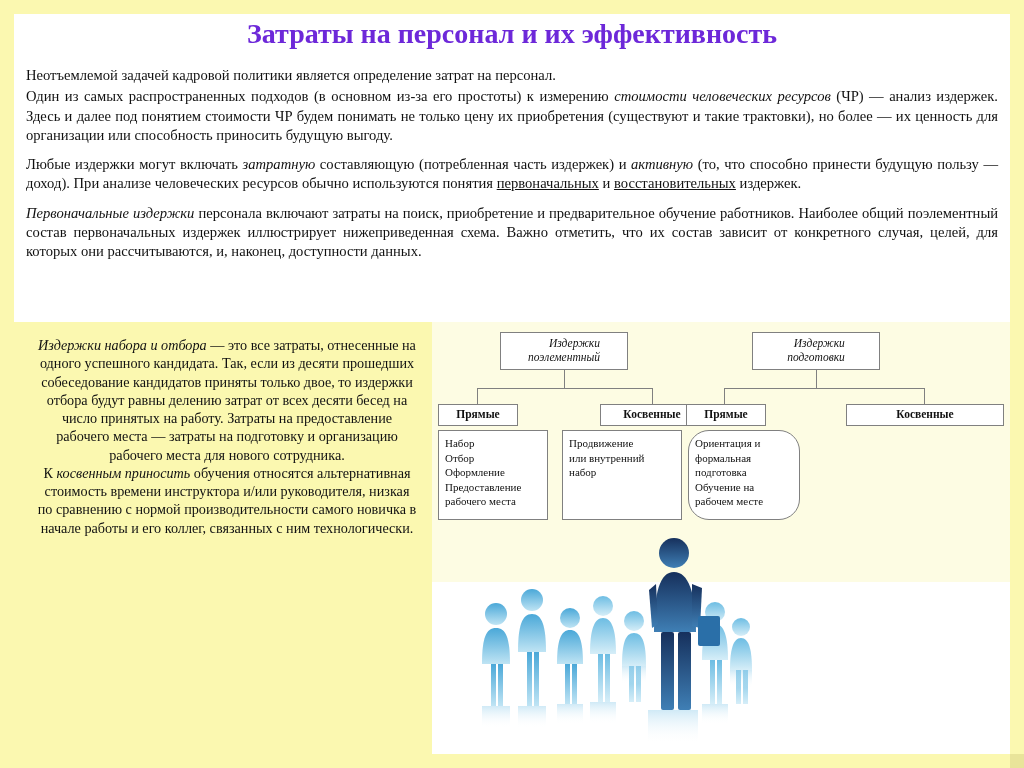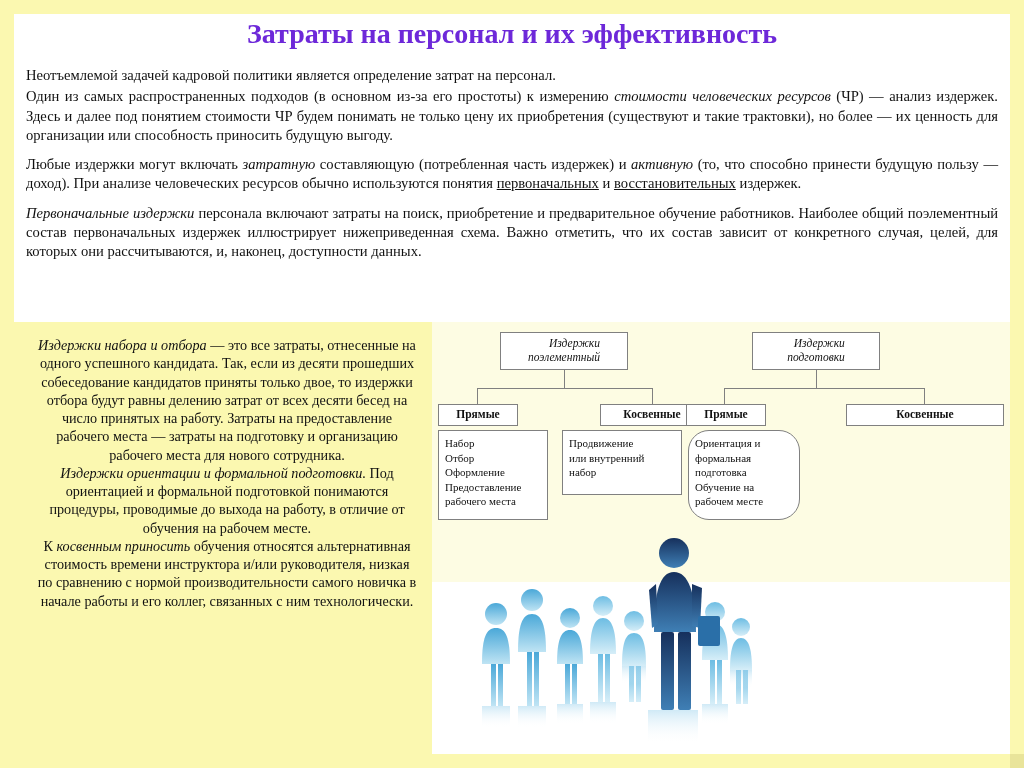--- a/index.html
+++ b/index.html
@@ -180,21 +180,20 @@
   <div class="body-text">
     <p class="tight" id="para-1"><span class="b">Неотъемлемой задачей кадровой политики является определение затрат на персонал.</span></p>
     <p id="para-2"><span>Один из самых распространенных подходов (в основном из-за его простоты) к измерению </span><span class="i">стоимости человеческих ресурсов</span><span> (ЧР) — анализ издержек. Здесь и далее под понятием стоимости ЧР будем понимать не только цену их приобретения (существуют и такие трактовки), но более — их ценность для организации или способность приносить будущую выгоду.</span></p>
     <p id="para-3"><span>Любые издержки могут включать </span><span class="i">затратную</span><span> составляющую (потребленная часть издержек) и </span><span class="i">активную</span><span> (то, что способно принести будущую пользу — доход). При анализе человеческих ресурсов обычно используются понятия </span><span class="u">первоначальных</span><span> и </span><span class="u">восстановительных</span><span> издержек.</span></p>
     <p id="para-4"><span class="i">Первоначальные издержки</span><span> персонала включают затраты на поиск, приобретение и предварительное обучение работников. Наиболее общий поэлементный состав первоначальных издержек иллюстрирует нижеприведенная схема. Важно отметить, что их состав зависит от конкретного случая, целей, для которых они рассчитываются, и, наконец, доступности данных.</span></p>
   </div>
 
   <div class="left-panel"></div>
   <div class="left-panel-text">
     <p id="side-1"><span class="i">Издержки набора и отбора</span><span> — это все затраты, отнесенные на одного успешного кандидата. Так, если из десяти прошедших собеседование кандидатов приняты только двое, то издержки отбора будут равны делению затрат от всех десяти бесед на число принятых на работу. Затраты на предоставление рабочего места — затраты на подготовку и организацию рабочего места для нового сотрудника.</span></p>
-    <p id="side-2"><span class="i">Издержки ориентации и формальной подготовки.</span><span> Под ориентацией и формальной подготовкой понимаются процедуры, проводимые до выхода на работу, в отличие от обучения на рабочем месте.</span></p>
     <p id="side-3"><span>К </span><span class="i">косвенным приносить</span><span> обучения относятся альтернативная стоимость времени инструктора и/или руководителя, низкая по сравнению с нормой производительности самого новичка в начале работы и его коллег, связанных с ним технологически.</span></p>
   </div>
 
   <div class="right-panel"></div>
 
   <div class="diagram">
 
     <div class="node italic" style="left:68px; top:6px; width:128px; height:38px;">
       <span><span>Издержки</span><br><span>поэлементный</span></span>
     </div>
@@ -215,21 +214,21 @@
     <div class="node bold" style="left:6px; top:78px; width:80px; height:22px;">Прямые</div>
     <div class="node bold" style="left:168px; top:78px; width:104px; height:22px;">Косвенные</div>
     <div class="node bold" style="left:254px; top:78px; width:80px; height:22px;">Прямые</div>
     <div class="node bold" style="left:414px; top:78px; width:158px; height:22px;">Косвенные</div>
 
     <div class="node list" style="left:6px; top:104px; width:110px; height:90px; white-space:pre-line;">Набор
 Отбор
 Оформление
 Предоставление
 рабочего места</div>
-    <div class="node list" style="left:130px; top:104px; width:120px; height:65px; white-space:pre-line;">Продвижение
+    <div class="node list" style="left:130px; top:104px; width:120px; height:90px; white-space:pre-line;">Продвижение
 или внутренний
 набор</div>
     <div class="node list" style="left:256px; top:104px; width:112px; height:90px; white-space:pre-line;border-radius:21px;">Ориентация и
 формальная
 подготовка
 Обучение на
 рабочем месте</div>
 
   </div>
 

